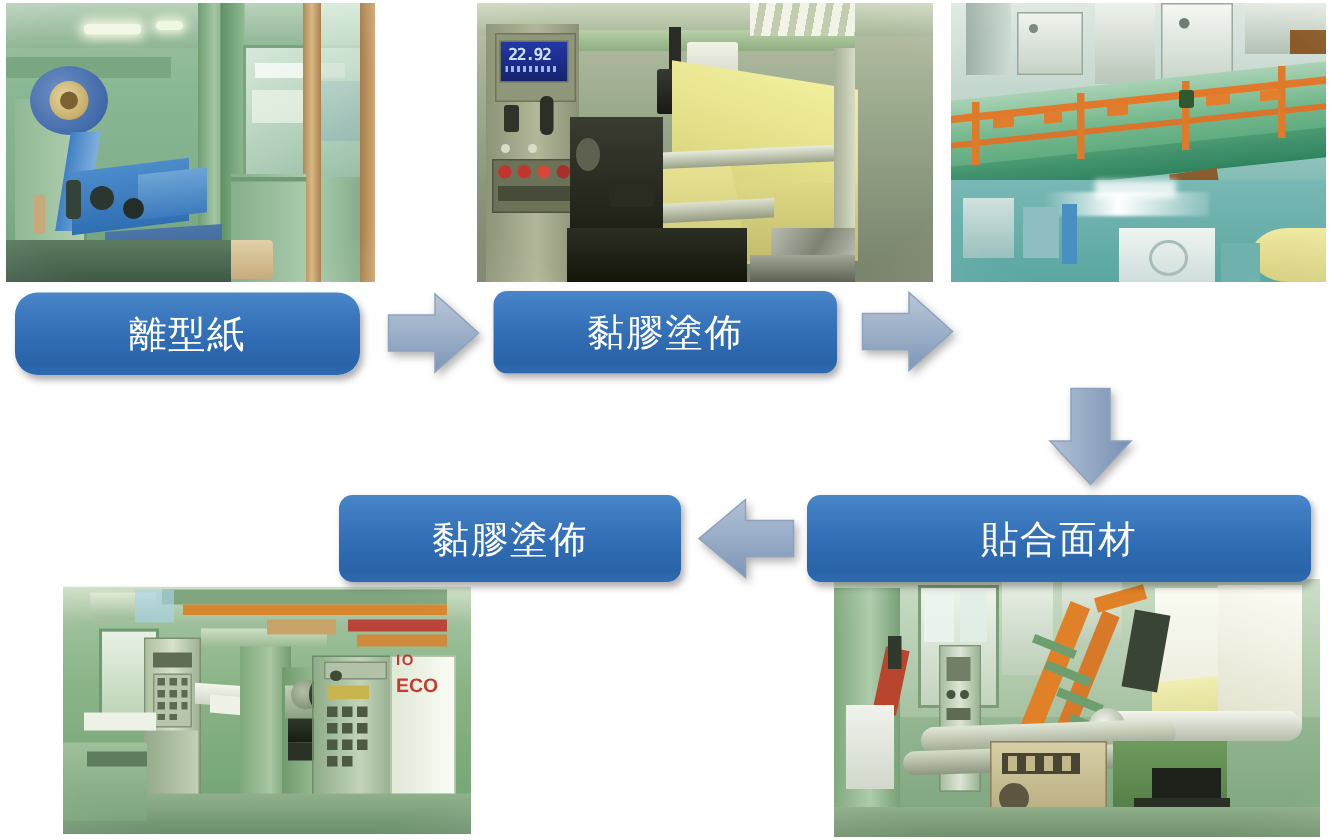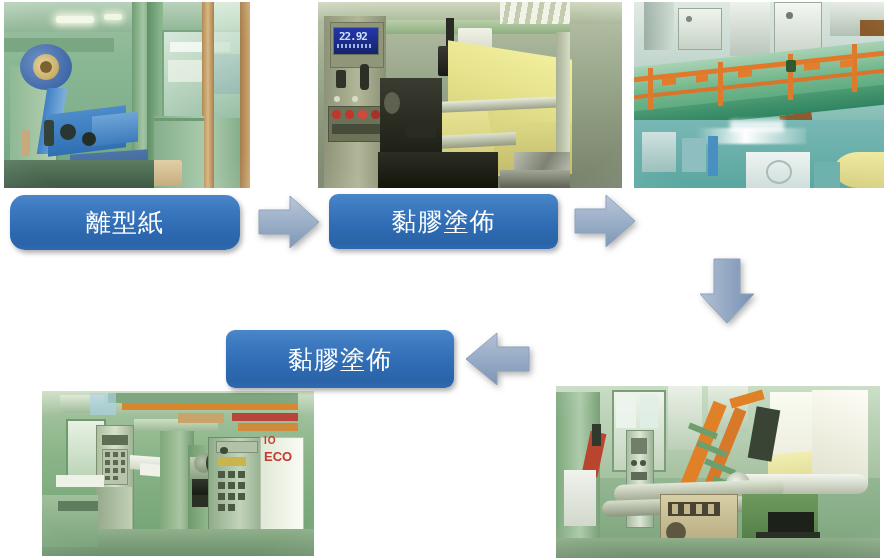--- a/index.html
+++ b/index.html
@@ -340,20 +340,23 @@
 
   <div class="flowbox" style="left:329px; top:194px; width:229px; height:55px;">
     <span class="lbl">黏膠塗佈</span>
   </div>
 
 
   <div class="flowbox" style="left:226px; top:330px; width:228px; height:58px;">
     <span class="lbl">黏膠塗佈</span>
   </div>
 
+  <div class="flowbox" style="left:538px; top:330px; width:336px; height:58px;">
+    <span class="lbl">貼合面材</span>
+  </div>
 
   <div class="arrow" style="left:258px; top:193px; width:62px; height:58px;">
     <svg viewBox="0 0 62 58" preserveAspectRatio="none">
       <defs>
         <linearGradient id="agr1" x1="0" y1="0" x2="0" y2="1">
           <stop offset="0%" stop-color="#b9c6d8"></stop>
           <stop offset="45%" stop-color="#9fb2ca"></stop>
           <stop offset="100%" stop-color="#7e96b6"></stop>
         </linearGradient>
       </defs>

